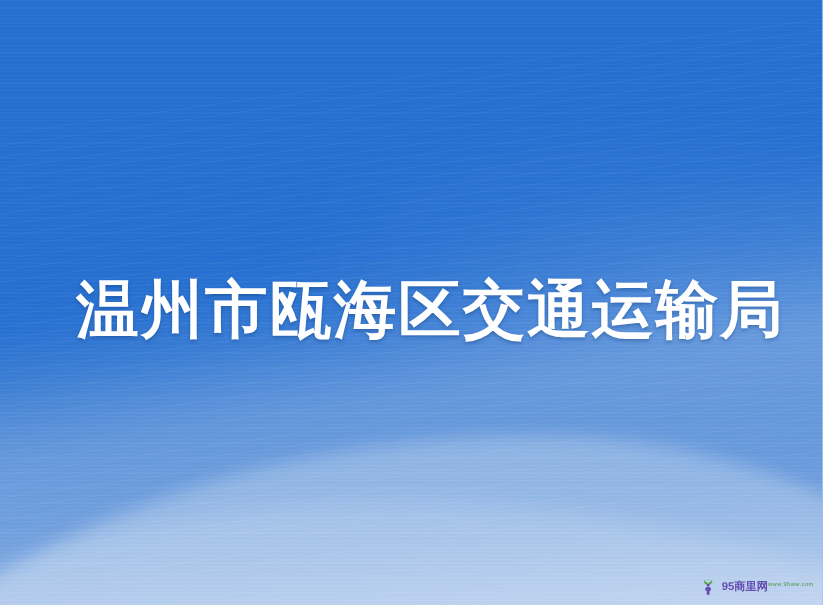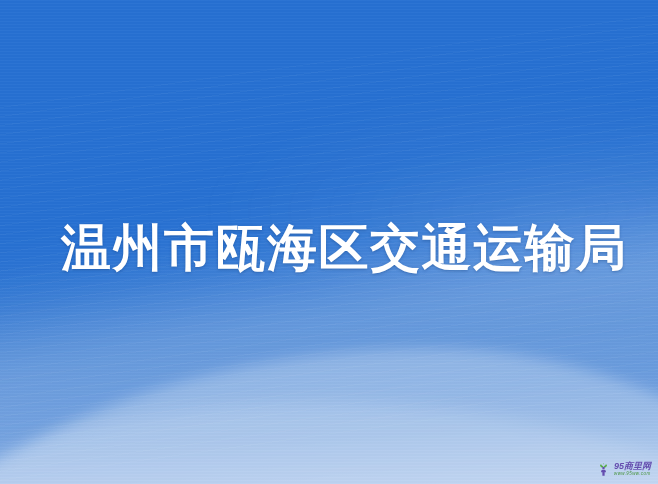--- a/index.html
+++ b/index.html
@@ -160,23 +160,22 @@
     gap: 3px;
     opacity: 0.9;
   }
   .wm-icon {
     width: 15px;
     height: 15px;
     flex: 0 0 auto;
   }
   .wm-text {
     display: flex;
-    flex-direction: column;
+    flex-direction: row;
     line-height: 1;
-    font-style: italic;
   }
   .wm-name {
     font-family: "Liberation Sans", sans-serif;
     font-size: 9px;
     font-weight: bold;
     color: #5b3fa8;
     letter-spacing: 0px;
     white-space: nowrap;
   }
   .wm-url {

